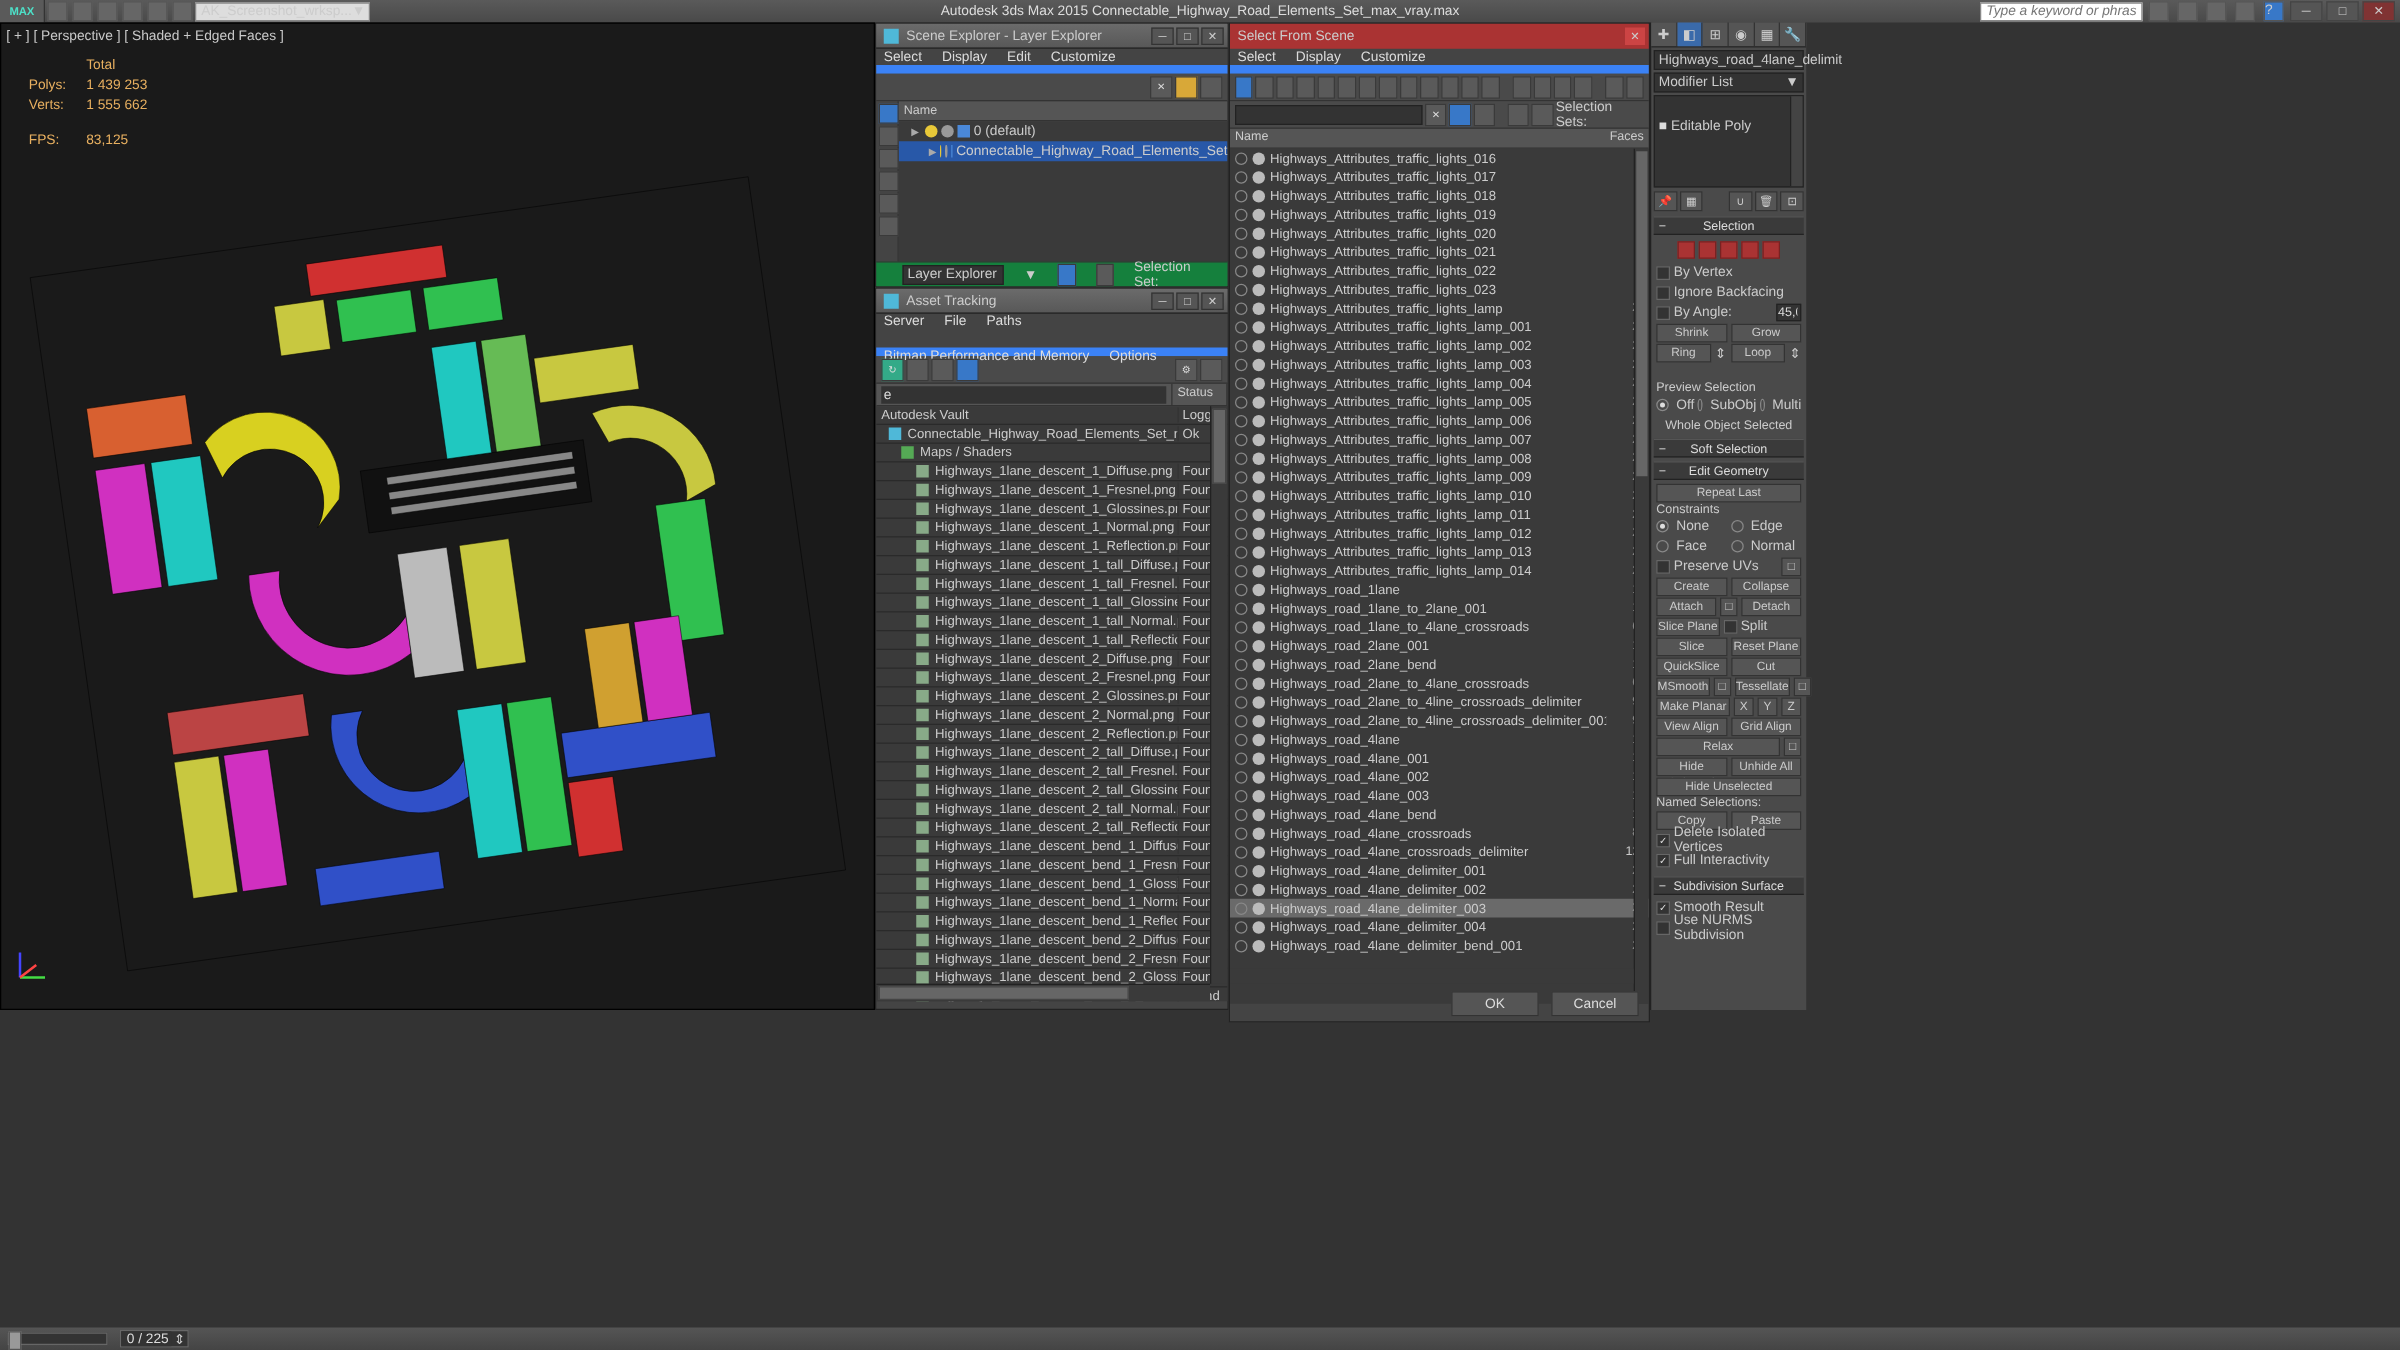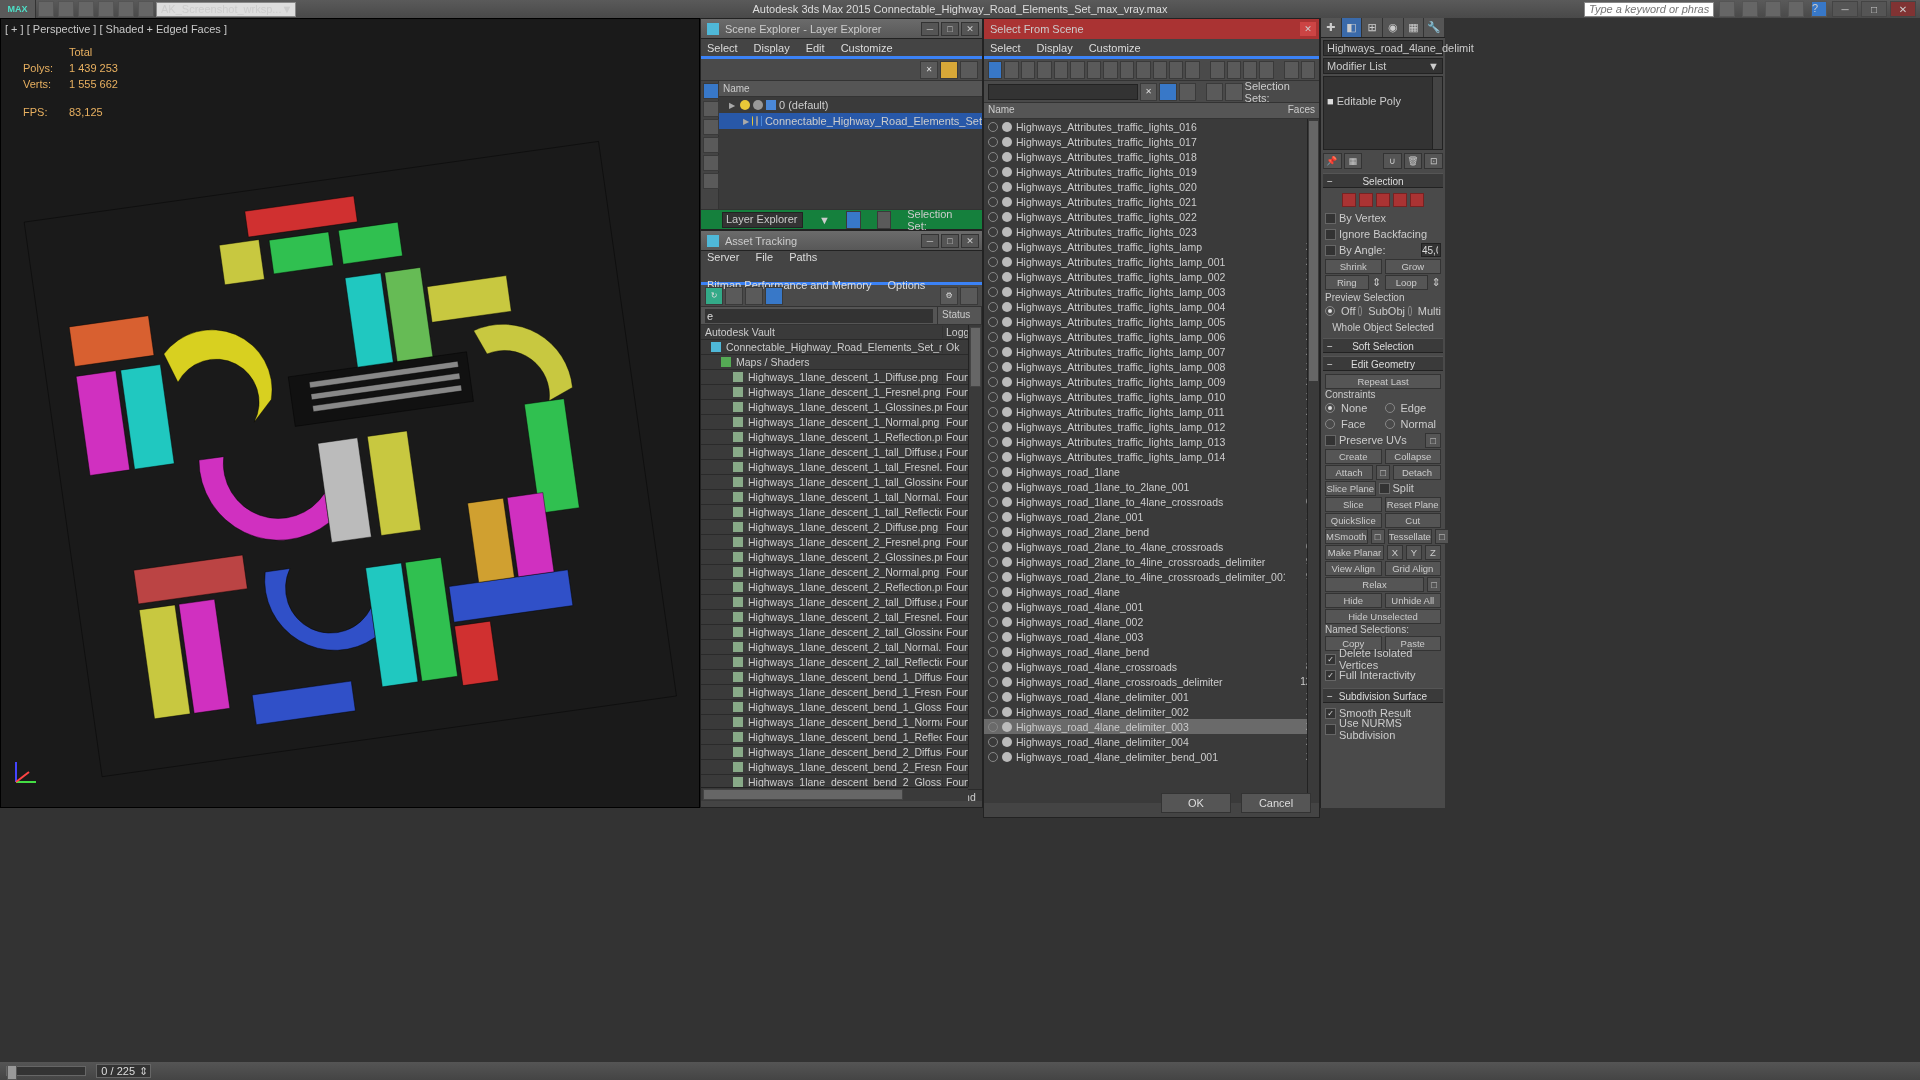--- a/index.html
+++ b/index.html
@@ -26,21 +26,21 @@
 .slider{width:80px;height:10px;background:#333;border:1px solid #666;position:relative}
 .slider::after{content:'';position:absolute;left:0;top:-2px;width:8px;height:13px;background:#999;border:1px solid #555}
 .time-spinner{display:flex;align-items:center;border:1px solid #666;background:#333;height:14px}
 .time-spinner input{width:40px;height:12px;background:#333;border:none;color:#ddd;text-align:right;padding-right:2px}
 
 .panel{position:absolute;background:#444;border:1px solid #222}
 .panel-title{height:20px;background:linear-gradient(#6b6b6b,#585858);display:flex;align-items:center;padding:0 6px;border-bottom:1px solid #222;color:#eee;position:relative}
 .panel-title .icn{width:12px;height:12px;background:#4fb8d8;margin-right:6px}
 .panel-title .wbtns{position:absolute;right:3px;display:flex;gap:2px}
 .panel-title .wbtns div{width:18px;height:14px;background:#555;border:1px solid #333;display:flex;align-items:center;justify-content:center;font-size:9px}
-.panel-menu{height:20px;background:#444;display:flex;align-items:center;padding:0 6px;gap:16px;border-bottom:3px solid #3b82f6}
+.panel-menu{height:20px;background:#444;display:flex;align-items:center;padding:0 6px;gap:16px;border-bottom:7px solid #3b82f6}
 .panel-menu span{color:#ddd;font-size:11px}
 .toolbar-row{height:22px;background:#4a4a4a;display:flex;align-items:center;padding:0 4px;gap:2px;border-bottom:1px solid #333}
 .tb-btn{width:18px;height:18px;background:#5a5a5a;border:1px solid #3a3a3a;display:flex;align-items:center;justify-content:center;font-size:8px;color:#ddd}
 .tb-btn.yellow{background:#d8a838}
 .tb-btn.blue{background:#3878c8}
 .se-body{display:flex;height:calc(100% - 82px)}
 .se-side{width:18px;background:#444;border-right:1px solid #333;display:flex;flex-direction:column;gap:2px;padding:2px}
 .se-side div{width:16px;height:16px;background:#5a5a5a;border:1px solid #3a3a3a}
 .se-tree{flex:1;background:#3a3a3a;overflow:hidden}
 .se-tree-hdr{height:16px;background:#555;border-bottom:1px solid #333;padding-left:4px;font-size:10px;display:flex;align-items:center}
@@ -839,21 +839,21 @@
       <div class="row">
           <div class="b2">Shrink</div>
           <div class="b2">Grow</div>
         </div>
       <div class="row">
           <div class="b2">Ring</div>
           <span style="width:10px;text-align:center">⇕</span>
           <div class="b2">Loop</div>
           <span style="width:10px;text-align:center">⇕</span>
         </div>
-      <div style="font-size:10px;margin-top:2px">Preview Selection</div>
+      <div style="font-size:10px;margin-top:15px">Preview Selection</div>
       <div class="row">
           <span class="radio on"></span>
           <label>Off</label>
           <span class="radio"></span>
           <label>SubObj</label>
           <span class="radio"></span>
           <label>Multi</label>
         </div>
       <div style="text-align:center;margin-top:3px;font-size:10px">Whole Object Selected</div>
     </div>

